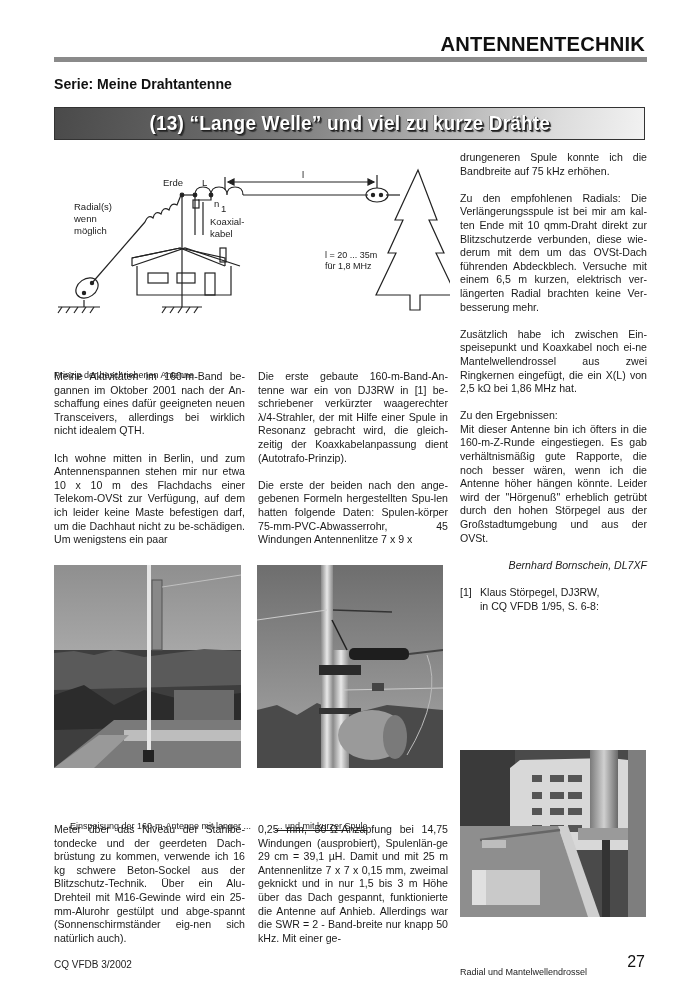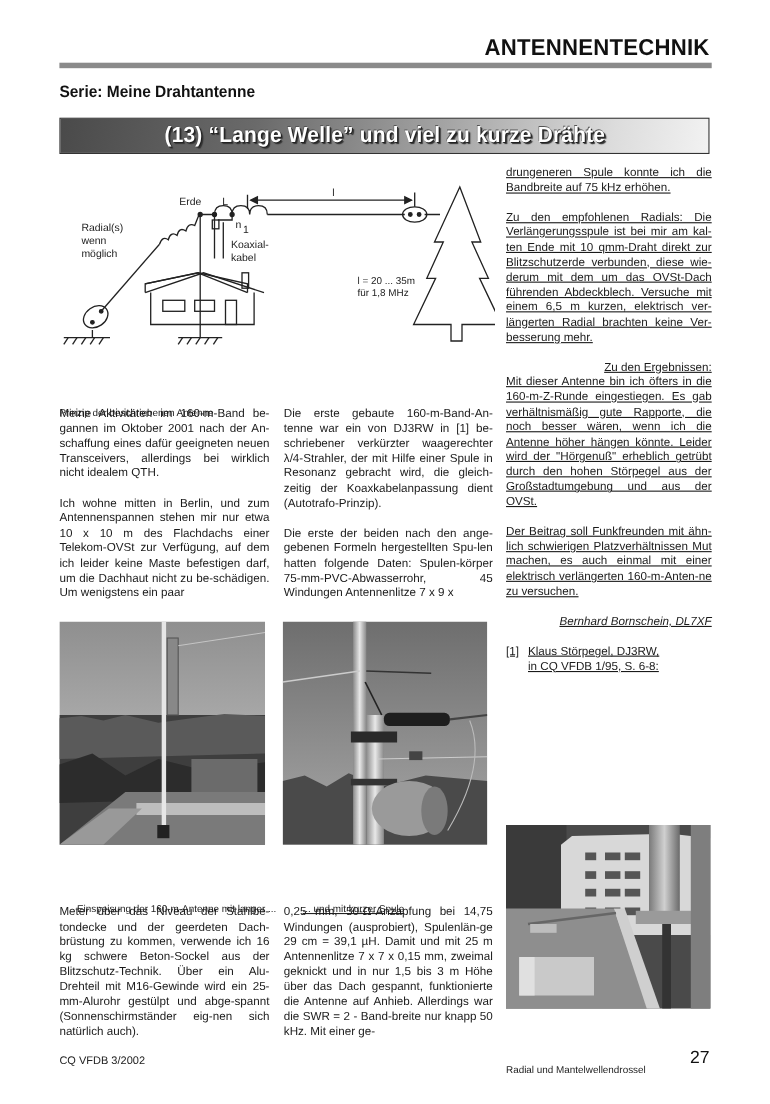--- a/index.html
+++ b/index.html
@@ -131,28 +131,28 @@
 <div class="abs body-text col1" style="top:370px;">
   <p>Meine Aktivitäten im 160-m-Band be-gannen im Oktober 2001 nach der An-schaffung eines dafür geeigneten neuen Transceivers, allerdings bei wirklich nicht idealem QTH.</p>
   <p>Ich wohne mitten in Berlin, und zum Antennenspannen stehen mir nur etwa 10 x 10 m des Flachdachs einer Telekom-OVSt zur Verfügung, auf dem ich leider keine Maste befestigen darf, um die Dachhaut nicht zu be-schädigen. Um wenigstens ein paar</p>
 </div>
 
 <div class="abs body-text col2" style="top:370px;">
   <p>Die erste gebaute 160-m-Band-An-tenne war ein von DJ3RW in [1] be-schriebener verkürzter waagerechter λ/4-Strahler, der mit Hilfe einer Spule in Resonanz gebracht wird, die gleich-zeitig der Koaxkabelanpassung dient (Autotrafo-Prinzip).</p>
   <p>Die erste der beiden nach den ange-gebenen Formeln hergestellten Spu-len hatten folgende Daten: Spulen-körper 75-mm-PVC-Abwasserrohr, 45 Windungen Antennenlitze 7 x 9 x</p>
 </div>
 
-<div class="abs body-text col3" style="top:151px;text-decoration:underline;">
+<div class="abs body-text col3" style="top:151px;">
   <p>drungeneren Spule konnte ich die Bandbreite auf 75 kHz erhöhen.</p>
   <p>Zu den empfohlenen Radials: Die Verlängerungsspule ist bei mir am kal-ten Ende mit 10 qmm-Draht direkt zur Blitzschutzerde verbunden, diese wie-derum mit dem um das OVSt-Dach führenden Abdeckblech. Versuche mit einem 6,5 m kurzen, elektrisch ver-längerten Radial brachten keine Ver-besserung mehr.</p>
+  <p>Zusätzlich habe ich zwischen Ein-speisepunkt und Koaxkabel noch ei-ne Mantelwellendrossel aus zwei Ringkernen eingefügt, die ein X(L) von 2,5 kΩ bei 1,86 MHz hat.</p>
   <p>
-    <span style="display:block; text-align:right;">Zu den Ergebnissen:</span>
+    <span style="display:block; text-align:left;">Zu den Ergebnissen:</span>
     <span>Mit dieser Antenne bin ich öfters in die 160-m-Z-Runde eingestiegen. Es gab verhältnismäßig gute Rapporte, die noch besser wären, wenn ich die Antenne höher hängen könnte. Leider wird der "Hörgenuß" erheblich getrübt durch den hohen Störpegel aus der Großstadtumgebung und aus der OVSt.</span>
   </p>
-  <p>Der Beitrag soll Funkfreunden mit ähn-lich schwierigen Platzverhältnissen Mut machen, es auch einmal mit einer elektrisch verlängerten 160-m-Anten-ne zu versuchen.</p>
   <p class="signature">Bernhard Bornschein, DL7XF</p>
   <div class="ref">
     <span class="ref-num">[1]</span>
     <span style="text-align:left;">
       <span style="display:block">Klaus Störpegel, DJ3RW,</span>
       <span style="display:block">in CQ VFDB 1/95, S. 6-8:</span>
     </span>
   </div>
 </div>
 

